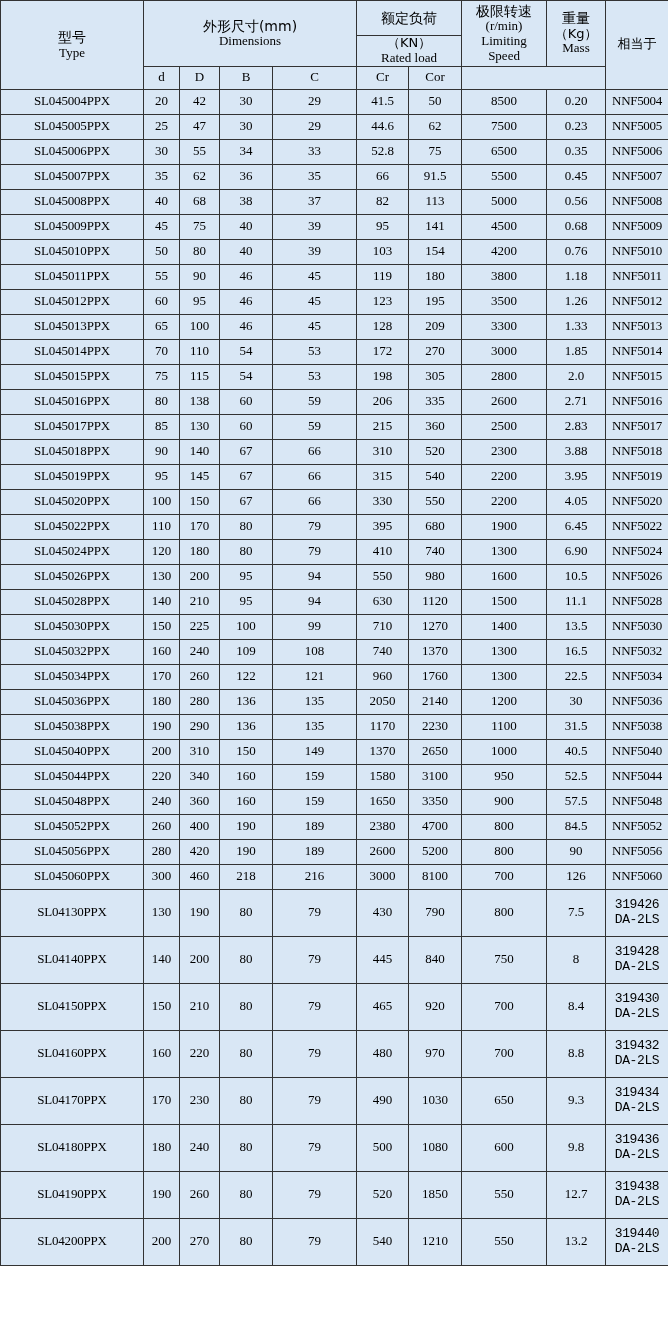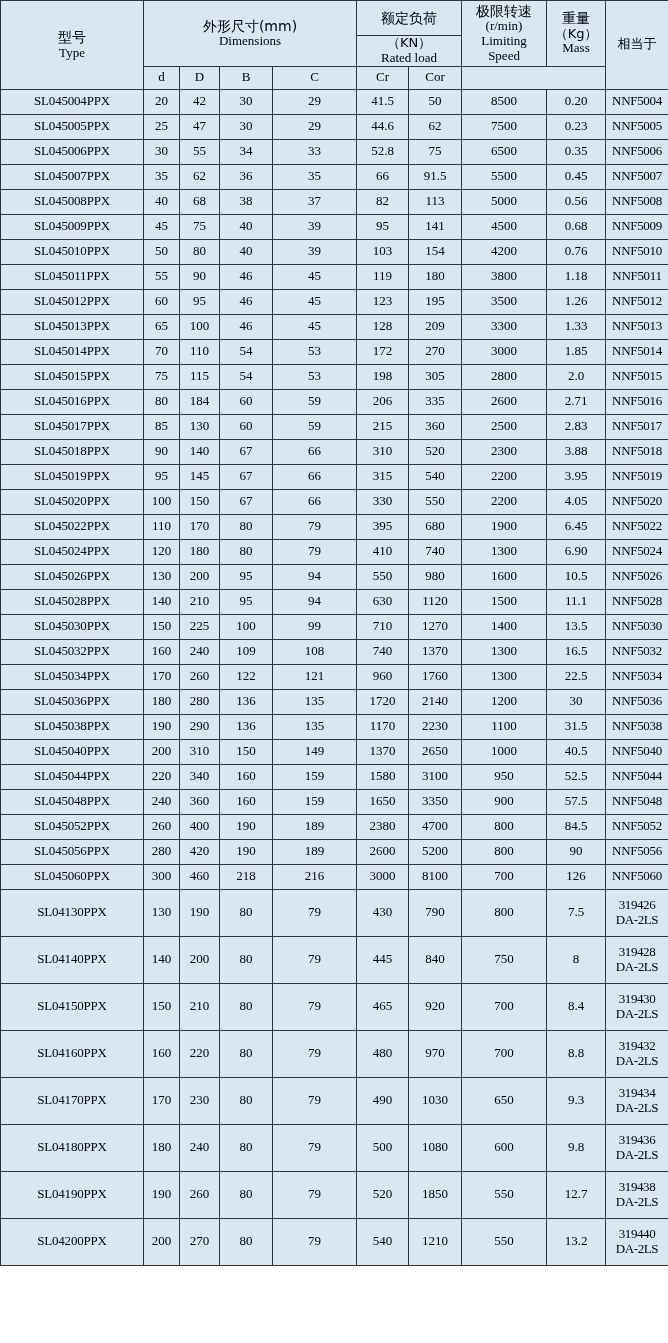--- a/index.html
+++ b/index.html
@@ -55,20 +55,21 @@
   }
   .equiv-cell {
     font-size: 13px;
     letter-spacing: -0.3px;
     margin-top: 44px;
   }
   .equiv-two {
     font-size: 12.5px;
     line-height: 1.25;
     letter-spacing: -0.4px;
+    font-family: Liberation Mono, monospace;
   }
   .row-std td {
     height: 24px;
   }
   .row-tall td {
     height: 46px;
   }
   .hdr-row1 td { height: 34px; }
   .hdr-row2 td { height: 26px; }
   .hdr-row3 td { height: 22px; }
@@ -271,21 +272,21 @@
         <td>53</td>
         <td>198</td>
         <td>305</td>
         <td>2800</td>
         <td>2.0</td>
         <td class="equiv-cell">NNF5015</td>
       </tr>
       <tr class="row-std">
         <td class="type-cell">SL045016PPX</td>
         <td>80</td>
-        <td>184</td>
+        <td>138</td>
         <td>60</td>
         <td>59</td>
         <td>206</td>
         <td>335</td>
         <td>2600</td>
         <td>2.71</td>
         <td class="equiv-cell">NNF5016</td>
       </tr>
       <tr class="row-std">
         <td class="type-cell">SL045017PPX</td>
@@ -418,21 +419,21 @@
         <td>1300</td>
         <td>22.5</td>
         <td class="equiv-cell">NNF5034</td>
       </tr>
       <tr class="row-std">
         <td class="type-cell">SL045036PPX</td>
         <td>180</td>
         <td>280</td>
         <td>136</td>
         <td>135</td>
-        <td>1720</td>
+        <td>2050</td>
         <td>2140</td>
         <td>1200</td>
         <td>30</td>
         <td class="equiv-cell">NNF5036</td>
       </tr>
       <tr class="row-std">
         <td class="type-cell">SL045038PPX</td>
         <td>190</td>
         <td>290</td>
         <td>136</td>

